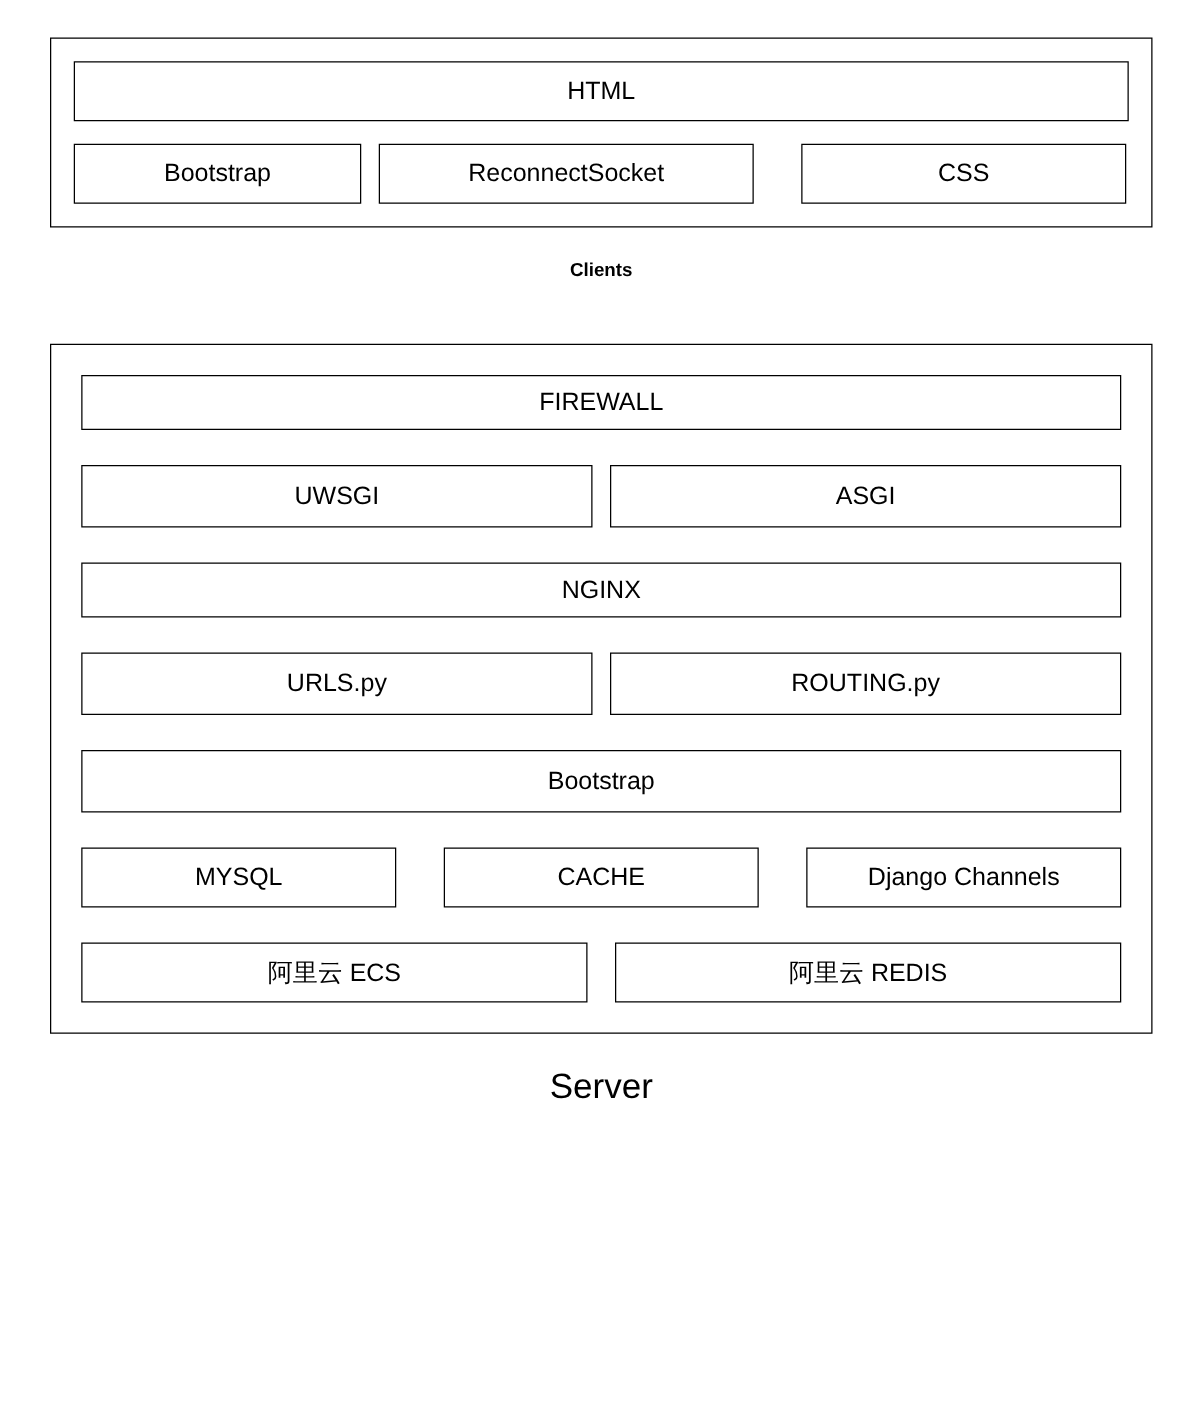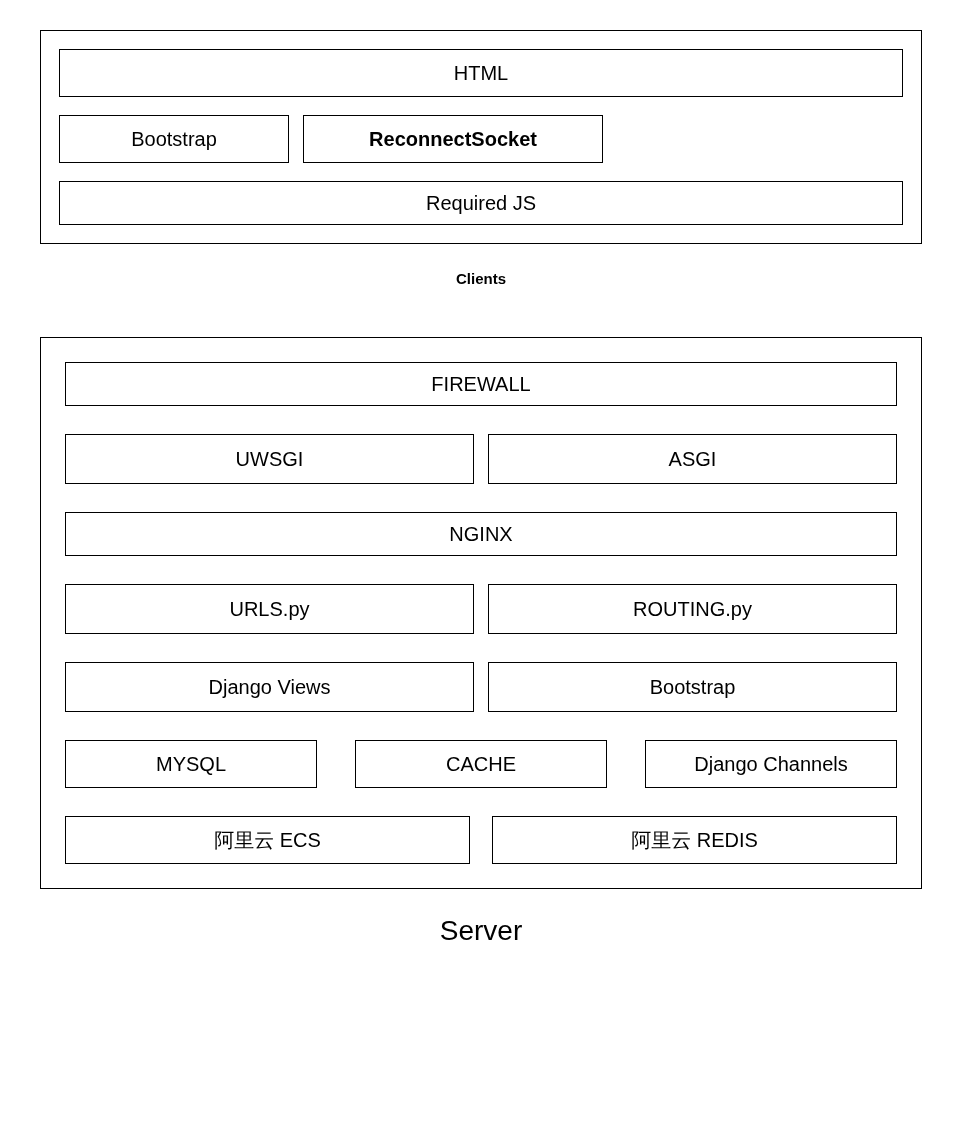--- a/index.html
+++ b/index.html
@@ -48,21 +48,21 @@
       padding: 18px;
     }
     .clients-html {
       flex: 1;
       height: 48px;
     }
     .clients-row2 .box {
       height: 48px;
     }
     .clients-bootstrap { flex: 0 0 230px; }
-    .clients-reconnect { flex: 0 0 300px; font-weight: bold; }
+    .clients-reconnect { flex: 0 0 300px; }
     .clients-spacer { flex: 0 0 10px; }
     .clients-css { flex: 0 0 260px; }
     .clients-required { flex: 1; height: 44px; }
 
     
     .server-section { margin-top: 50px; }
     .server-container {
       padding: 24px;
     }
     .server-row {
@@ -109,23 +109,21 @@
 
 <div>
   <div class="section-container clients-container">
     <div class="row">
       <div class="box clients-html">HTML</div>
     </div>
     <div class="row clients-row2">
       <div class="box clients-bootstrap">Bootstrap</div>
       <div class="box clients-reconnect">ReconnectSocket</div>
       <div class="clients-spacer"></div>
-    </div>
-    <div class="row">
-      <div class="box clients-required">Required JS</div>
+      <div class="box clients-css">CSS</div>
     </div>
   </div>
   <div class="section-label bold">Clients</div>
 </div>
 
 <div class="server-section">
   <div class="section-container server-container">
     <div class="row server-row">
       <div class="box server-full">FIREWALL</div>
     </div>
@@ -134,21 +132,20 @@
       <div class="box server-half">ASGI</div>
     </div>
     <div class="row server-row">
       <div class="box server-full">NGINX</div>
     </div>
     <div class="row server-row server-two">
       <div class="box server-half">URLS.py</div>
       <div class="box server-half">ROUTING.py</div>
     </div>
     <div class="row server-row server-two">
-      <div class="box server-half">Django Views</div>
       <div class="box server-half">Bootstrap</div>
     </div>
     <div class="row server-row server-three">
       <div class="box server-third">MYSQL</div>
       <div class="box server-third">CACHE</div>
       <div class="box server-third">Django Channels</div>
     </div>
     <div class="row server-row server-bottom">
       <div class="box">阿里云 ECS</div>
       <div class="box">阿里云 REDIS</div>

